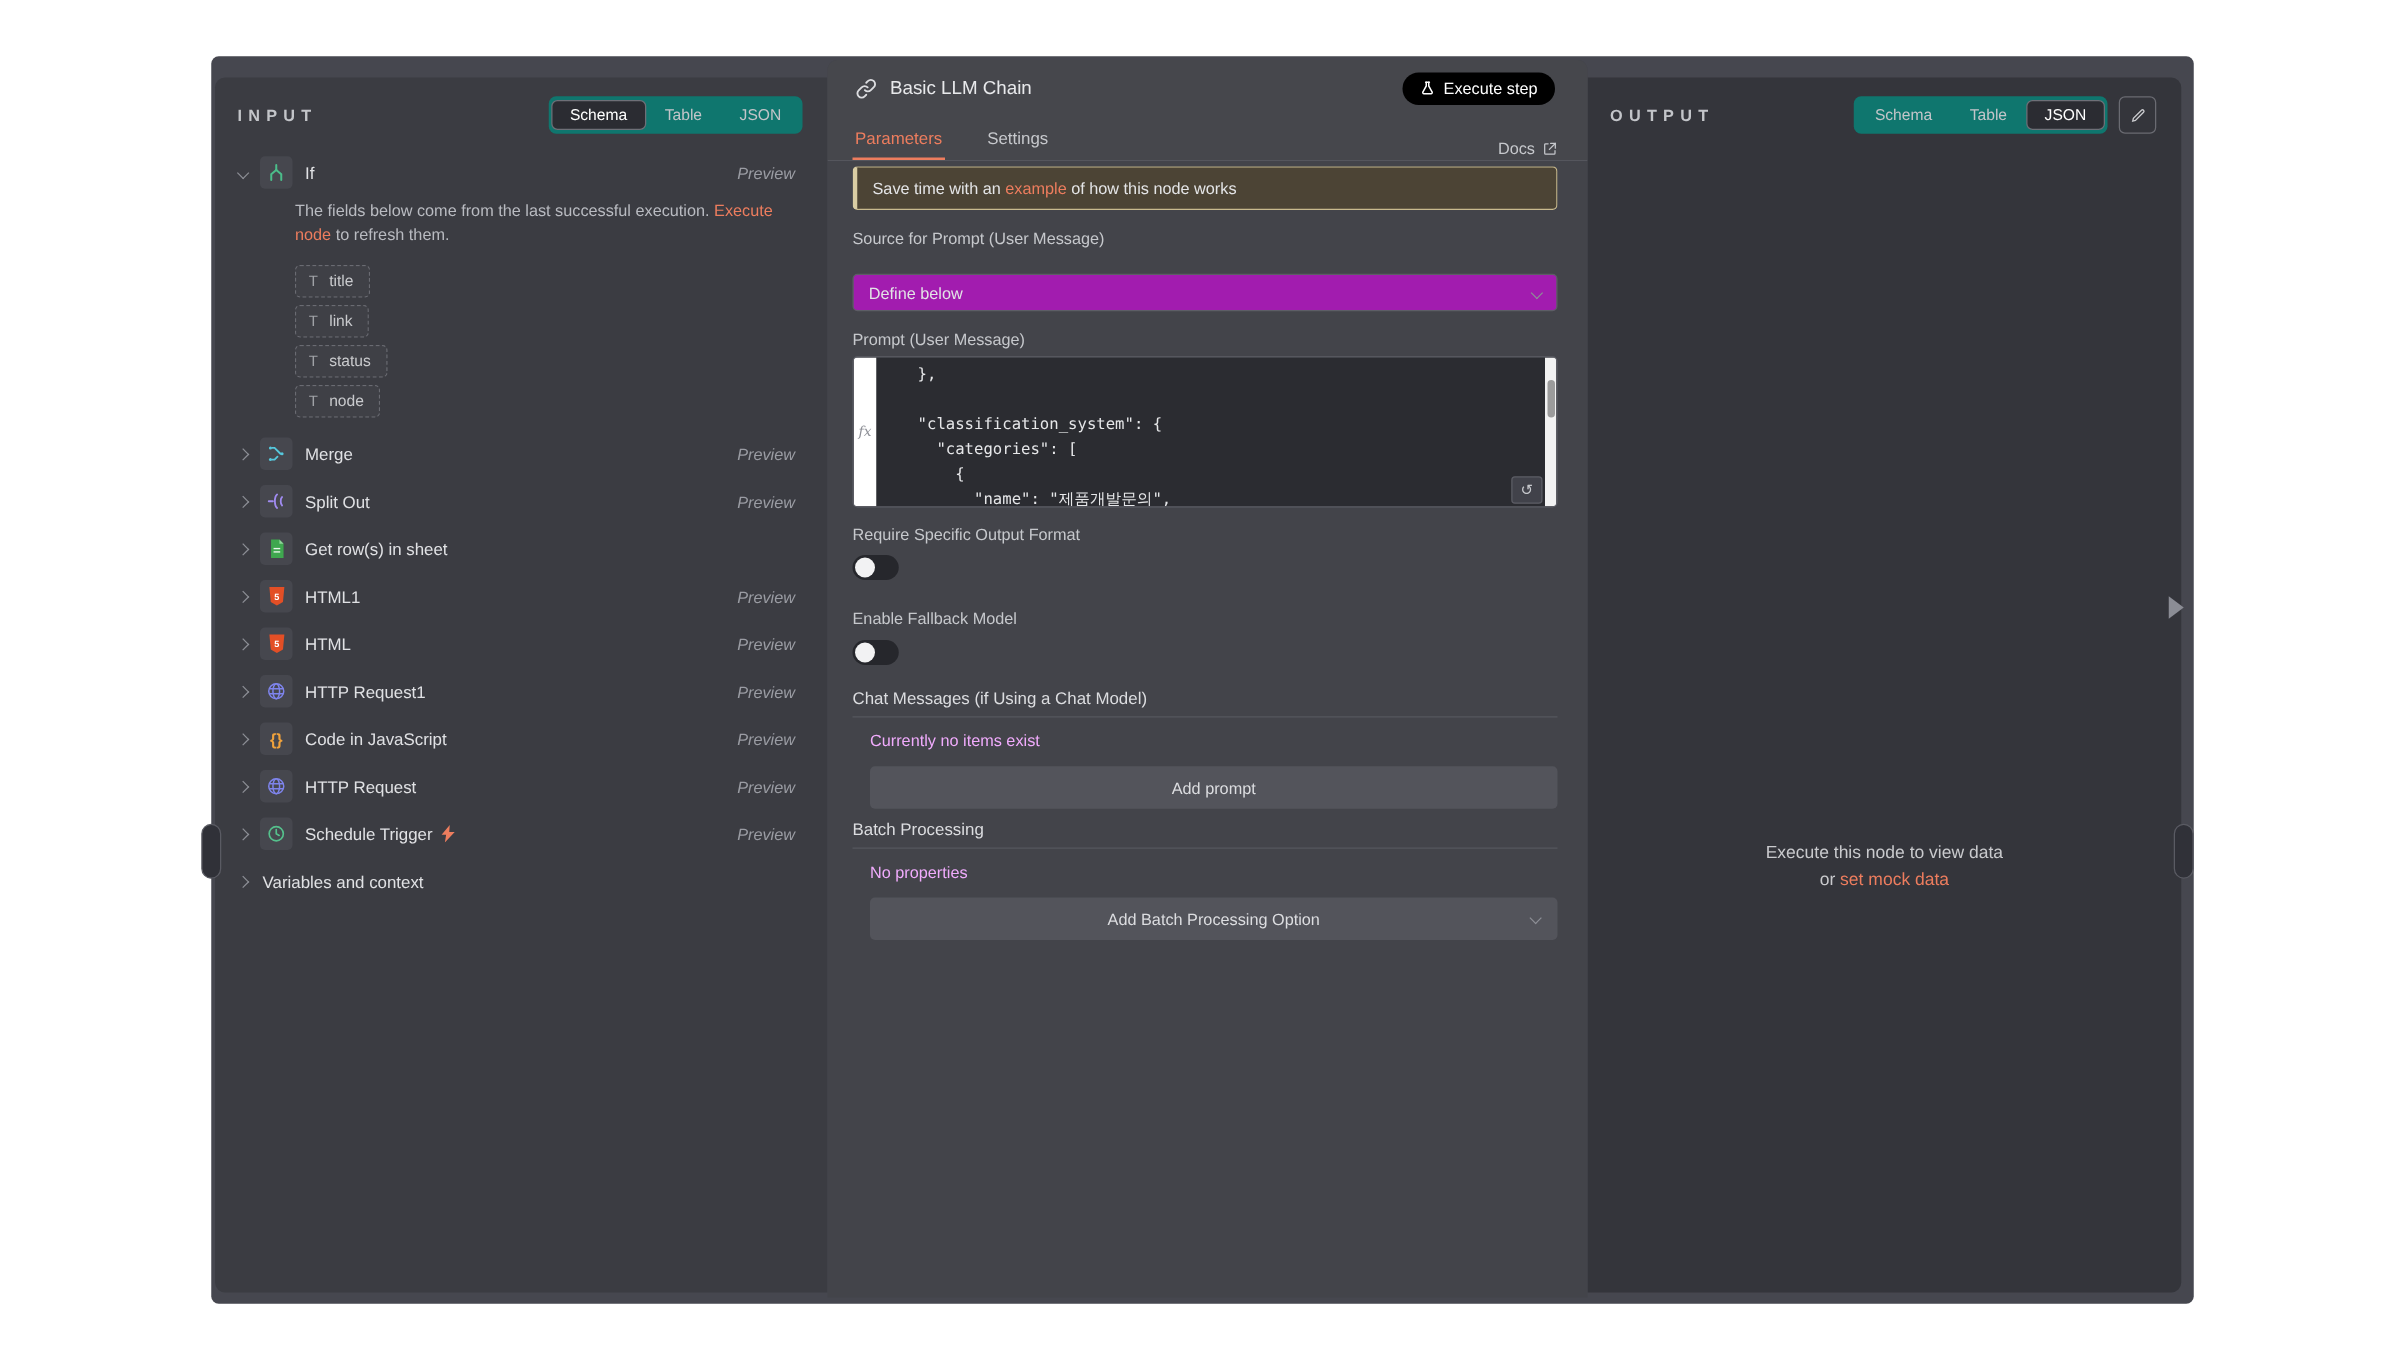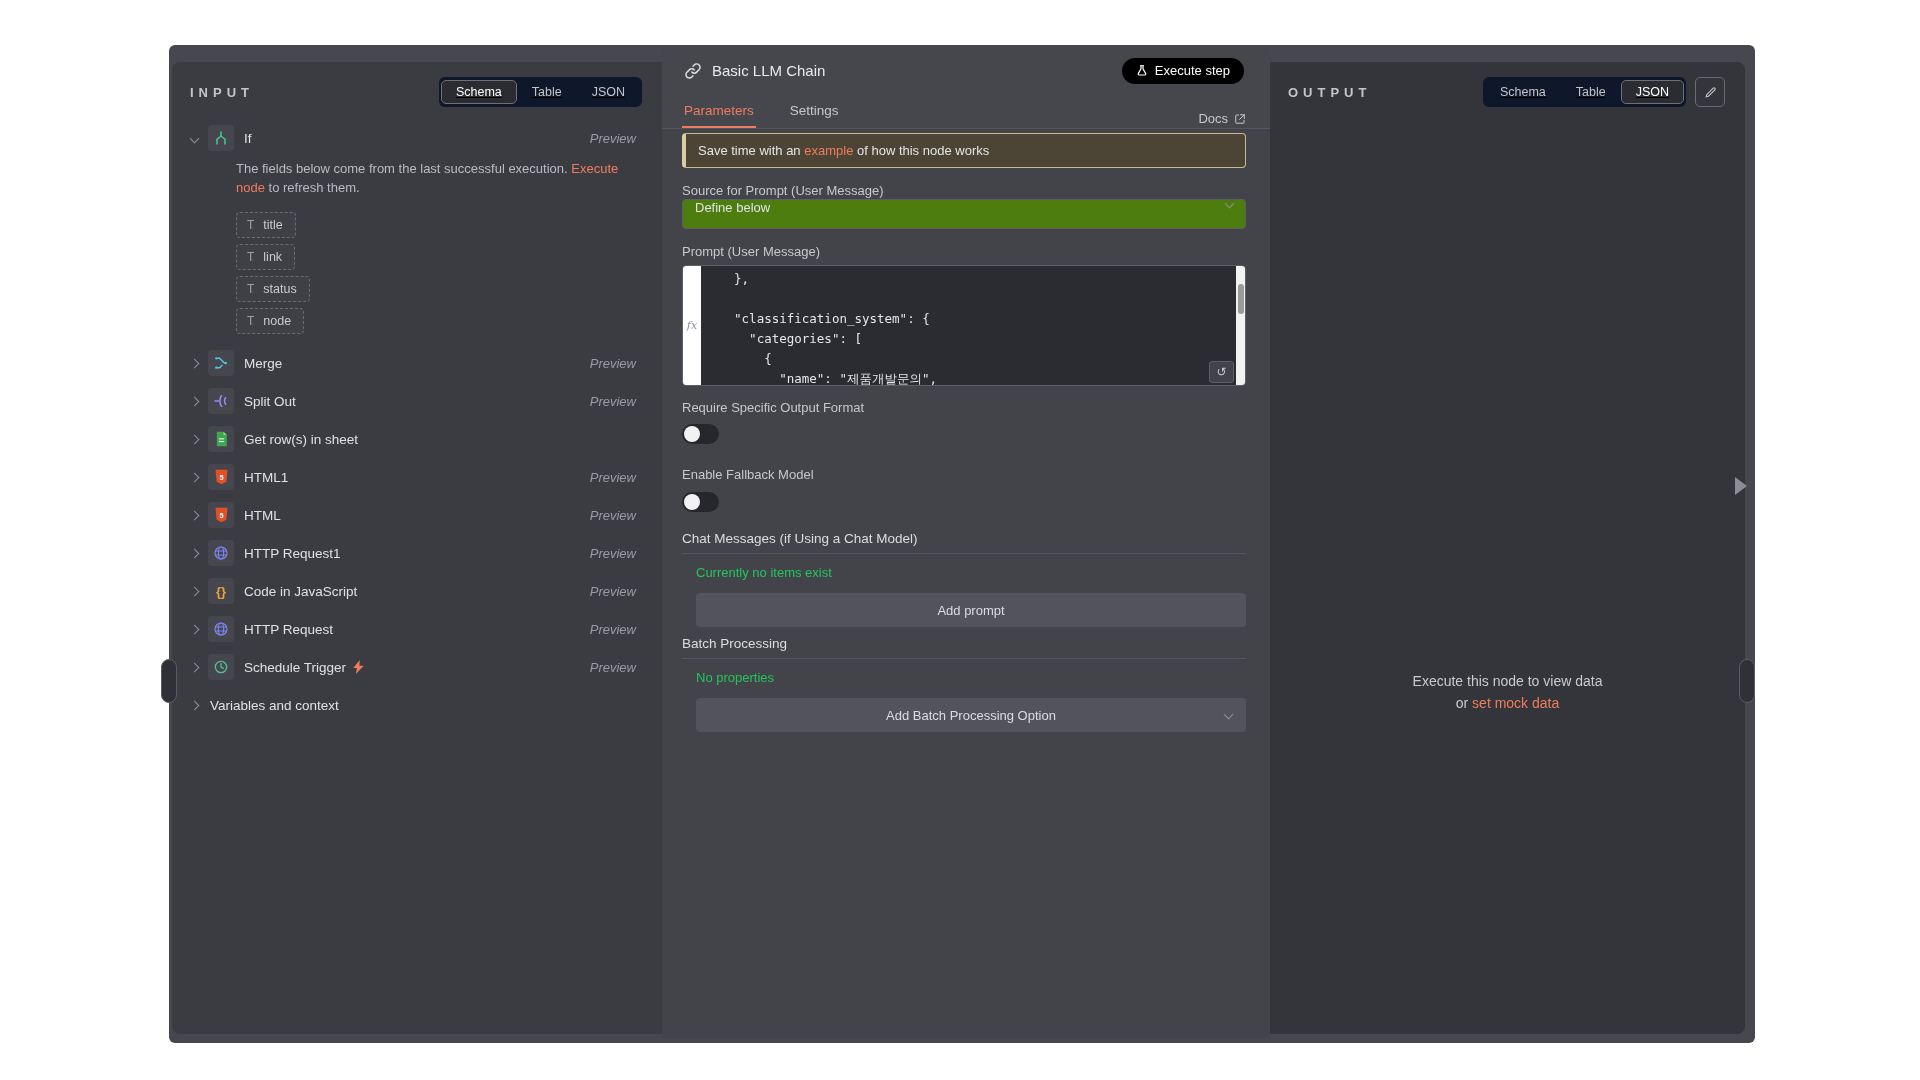--- a/index.html
+++ b/index.html
@@ -10,21 +10,21 @@
 
   
   .panel { position:absolute; }
   .input-panel  { left:3px;   top:17px; width:490px; height:972px; background:#3b3c42; border-radius:8px 0 0 8px; z-index:2; }
   .main-panel   { left:493px; top:3px;  width:608px; height:990px; background:#43444a; border-radius:8px 8px 0 0; z-index:3; }
   .output-panel { left:1101px;top:17px; width:475px; height:972px; background:#34353b; border-radius:0 8px 8px 0; z-index:2; }
   .divider { height:1px; background:#56575e; }
   .chev { display:inline-block; width:7px; height:7px; border-right:1.5px solid #8d8f96; border-bottom:1.5px solid #8d8f96; }
   .chev.down { transform:rotate(45deg); }
   .chev.right { transform:rotate(-45deg); }
-  .seg-control { display:flex; align-items:center; background:#0f172a; border-radius:6px; padding:2px; height:30px;text-decoration:underline; }
+  .seg-control { display:flex; align-items:center; background:#0f766e; border-radius:6px; padding:2px; height:30px; }
   .seg { padding:4px 14px; font-size:12.5px; color:#c3c5c9; border-radius:5px; border:1px solid transparent; cursor:pointer; }
   .seg.active { background:#2b2c32; color:#ffffff; border:1px solid #6e6f77; }
 
   
   .side-header { display:flex; align-items:center; justify-content:space-between; padding:15px 20px 8px 18px; }
   .side-title { font-size:13px; font-weight:bold; letter-spacing:5px; color:#c3c5c9; }
 
   
   .tree { padding:6px 26px 0 16px; }
   .tree-row { display:flex; align-items:center; height:38px; cursor:pointer; }
@@ -50,39 +50,39 @@
   .tab { position:relative; font-size:13.5px; color:#c6c8cc; height:100%; display:flex; align-items:center; padding:0 2px; margin-right:32px; cursor:pointer; }
   .tab.active { color:#ed7d5e; }
   .tab.active::after { content:""; position:absolute; left:0; right:0; bottom:0; height:2px; background:#ed7d5e; }
   .docs-link { margin-left:auto; display:flex; align-items:center; gap:6px; font-size:13px; color:#c6c8cc; cursor:pointer;margin-top:16px; }
 
   .main-content { padding:4px 24px 0 20px; }
   .banner { display:flex; align-items:center; height:35px; background:#4c4435; border:1px solid #c9ba8e; border-left:4px solid #d9cda4; border-radius:4px; padding:0 12px; font-size:13px; color:#e4e5e7; }
   .banner .link { color:#ed7d5e; cursor:pointer; white-space:pre; }
   .banner .pre { white-space:pre; }
   .field-label { margin-top:15px; font-size:13px; color:#c6c8cc; }
-  .select { margin-top:1px; height:30px; background:#4d7c0f; border:1px solid #5d5e66; border-radius:4px; display:flex; padding:0 12px; font-size:13px; color:#e2e3e6; cursor:pointer; }
+  .select { margin-top:21px; height:30px; background:#a21caf; border:1px solid #5d5e66; border-radius:4px; display:flex; align-items:center; padding:0 12px; font-size:13px; color:#e2e3e6; cursor:pointer; }
   .select .chev { margin-left:auto; }
 
   .code-editor { position:relative; margin-top:6px; height:121px; background:#2b2c31; border:1px solid #5d5e66; border-radius:4px; display:flex; overflow:hidden; }
   .code-gutter { width:18px; background:#ffffff; display:flex; align-items:center; justify-content:center; }
   .fx { font-size:11px; font-style:italic; color:#8d8f96; font-family:"DejaVu Serif", serif; }
   .code-area { flex:1; padding:3px 0 0 18px; font-family:"DejaVu Sans Mono", monospace; font-size:12.5px; line-height:20px; color:#e6e7e9; white-space:pre; overflow:hidden; }
   .code-scrollbar { position:absolute; right:0; top:0; bottom:0; width:9px; background:#f2f2f2; }
   .code-thumb { position:absolute; right:1.5px; top:18px; width:6px; height:30px; background:#9b9b9b; border-radius:3px; cursor:pointer; }
   .code-expand { position:absolute; right:11px; bottom:2px; width:25px; height:22px; background:#41424a; border:1px solid #5d5e66; border-radius:3px; color:#c6c8cc; font-size:12px; display:flex; align-items:center; justify-content:center; cursor:pointer; }
 
   .toggle { margin-top:9px; width:37px; height:20px; border-radius:10px; background:#26272c; position:relative; cursor:pointer; }
   .toggle .knob { position:absolute; left:2px; top:2px; width:16px; height:16px; border-radius:50%; background:#f2f2f3; }
   .mt14 { margin-top:14px; } .mt23 { margin-top:23px; } .mt10 { margin-top:10px; }
 
   .section-title { margin-top:19px; font-size:13.5px; color:#dcdde0; }
   .section-title.second { margin-top:9px; }
   .section-div { margin-top:7px; }
-  .empty-text { margin-top:11px; padding-left:14px; font-size:13px; color:#22c55e; }
+  .empty-text { margin-top:11px; padding-left:14px; font-size:13px; color:#f0abfc; }
   .wide-btn { position:relative; margin:13px 0 0 14px; width:550px; height:34px; background:#53545b; border:none; border-radius:4px; color:#dcdde0; font-size:13px; cursor:pointer; }
   .wide-btn .chev { position:absolute; right:14px; top:13px; }
 
   
   .out-empty { position:absolute; top:608px; left:0; width:100%; text-align:center; font-size:14px; color:#c9cacd; line-height:22px; }
   .out-empty .link { color:#ed7d5e; cursor:pointer; }
 
   
   .edge-handle { position:absolute; width:16px; height:44px; background:#303138; border:1px solid #5a5b63; border-radius:8px; z-index:1; cursor:pointer; }
   .handle-left { left:-11px; top:597px; }

